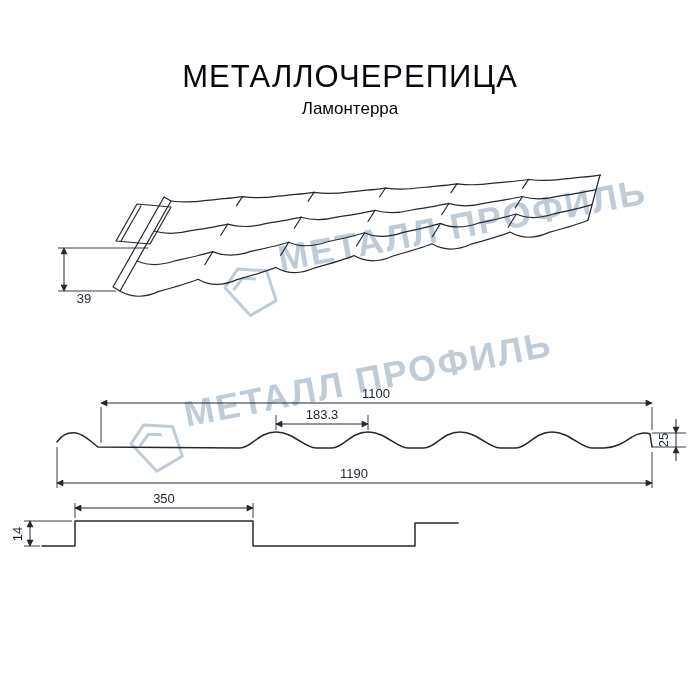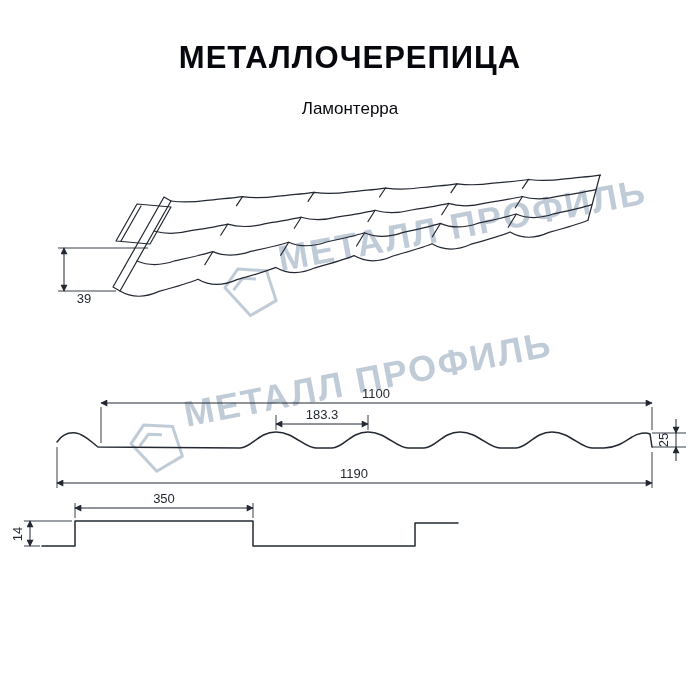--- a/index.html
+++ b/index.html
@@ -1,16 +1,16 @@
 <!DOCTYPE html>
 <html><head>
 <meta charset="utf-8">
 <style>
   html,body{margin:0;padding:0;width:700px;height:700px;background:#ffffff;overflow:hidden;position:relative;font-family:"Liberation Sans","DejaVu Sans",sans-serif;}
-  .title{position:absolute;left:0;right:0;top:40px;text-align:center;font-size:31px;font-weight:bold;color:#06080d;letter-spacing:1px;}
+  .title{position:absolute;left:0;right:0;top:59px;text-align:center;font-size:31px;font-weight:normal;color:#06080d;letter-spacing:1px;}
   .subtitle{position:absolute;left:0;right:0;top:99px;text-align:center;font-size:17px;color:#06080d;}
   svg{position:absolute;left:0;top:0;}
   .dim-text{font-size:13px;fill:#232832;font-family:"Liberation Sans","DejaVu Sans",sans-serif;}
   .wm-text{font-size:36px;font-weight:bold;letter-spacing:2px;fill:#b6c3d2;font-family:"Liberation Sans","DejaVu Sans",sans-serif;}
   .draw{fill:none;stroke:#232832;stroke-width:1.5;stroke-linejoin:round;stroke-linecap:round;}
   .p{fill:none;stroke:#232832;stroke-width:1.2;stroke-linejoin:round;stroke-linecap:round;}
   .dim{stroke:#232832;stroke-width:1;fill:none;}
   .ext{stroke:#232832;stroke-width:0.9;fill:none;}
   .wm-logo{fill:none;stroke:#b6c3d2;stroke-width:3;stroke-linejoin:round;}
 </style>

